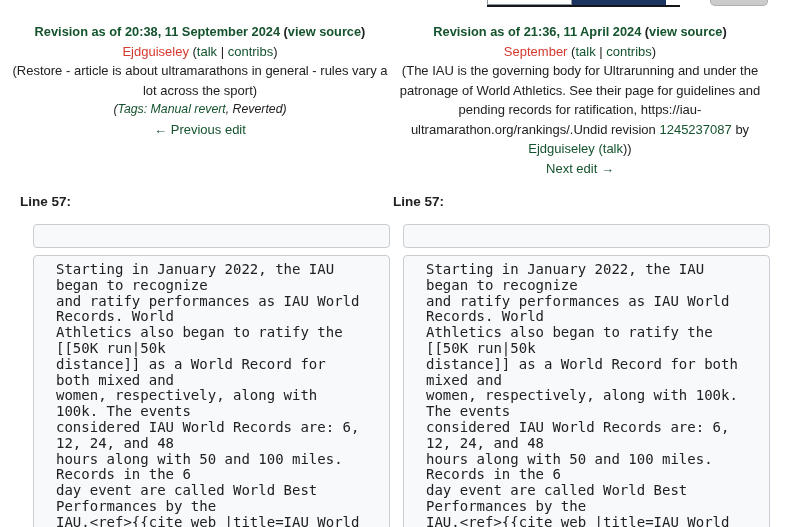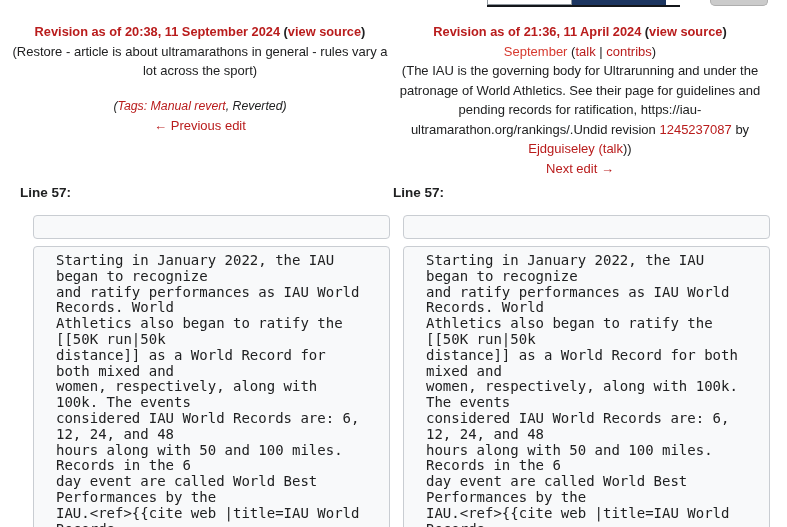--- a/index.html
+++ b/index.html
@@ -20,26 +20,26 @@
 
   
   .diff-grid { display:grid; grid-template-columns:23px 357px 13px 367px;
     padding:0 17px 0 10px; }
   .header-cell { text-align:center; padding-top:22px; font-size:13px; line-height:19.5px; }
   .left-header  { grid-column:1/3; grid-row:1; }
   .right-header { grid-column:3/5; grid-row:1; }
   .hline { display:block; }
   .rev-title { font-weight:bold; font-size:12.8px; }
   .summary { }
-  .tagline { font-style:italic; font-size:12.3px;margin-top:16px; }
-  .blue { color:#b91c1c; }
+  .tagline { font-style:italic; font-size:12.3px; }
+  .blue { color:#14532d; }
   .red  { color:#d6392f; }
   .link { cursor:pointer; }
 
-  .line-cell { margin-top:7px; font-weight:bold; font-size:13.5px; line-height:16px; }
+  .line-cell { margin-top:16px; font-weight:bold; font-size:13.5px; line-height:16px; }
   .line-left  { grid-column:1/3; grid-row:2; padding-left:10px; }
   .line-right { grid-column:3/5; grid-row:2; padding-left:3px; }
 
   .box { background:#f8f9fa; border:1px solid #c9cdd2; border-radius:4px; }
   .empty-cell { height:24px; margin-top:14px; }
   .empty-left  { grid-column:2; grid-row:3; }
   .empty-right { grid-column:4; grid-row:3; }
 
   .code-cell { margin-top:7px; padding:6px 22px;
     font-family:"DejaVu Sans Mono", monospace; font-size:14px; line-height:15.8px;
@@ -58,20 +58,23 @@
 <div class="chrome-frag search-input-frag"></div>
 <div class="chrome-frag search-btn-frag"></div>
 <div class="chrome-frag toolbar-underline"></div>
 <div class="chrome-frag browser-tab-frag"></div>
 
 <div class="diff-grid">
 
   <div class="header-cell left-header">
     <span class="hline rev-title">
       <span class="blue link">Revision as of 20:38, 11 September 2024</span><span> (</span><span class="blue link">view source</span><span>)</span>
+    </span>
+    <span class="hline">
+      <span class="red link">Ejdguiseley</span><span> (</span><span class="blue link">talk</span><span> | </span><span class="blue link">contribs</span><span>)</span>
     </span>
     <span class="hline summary">(Restore - article is about ultramarathons in general - rules vary a lot across the sport)</span>
     <span class="hline tagline">
       <span>(</span><span class="blue link">Tags:</span><span> </span><span class="blue link">Manual revert</span><span>, Reverted)</span>
     </span>
     <span class="hline">
       <span class="blue link">← Previous edit</span>
     </span>
   </div>
 

